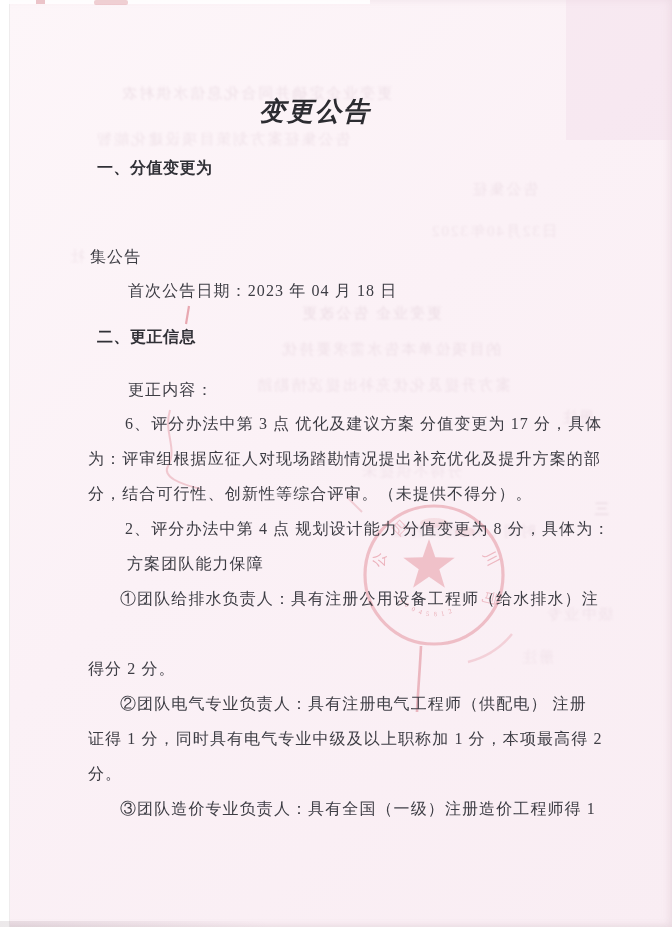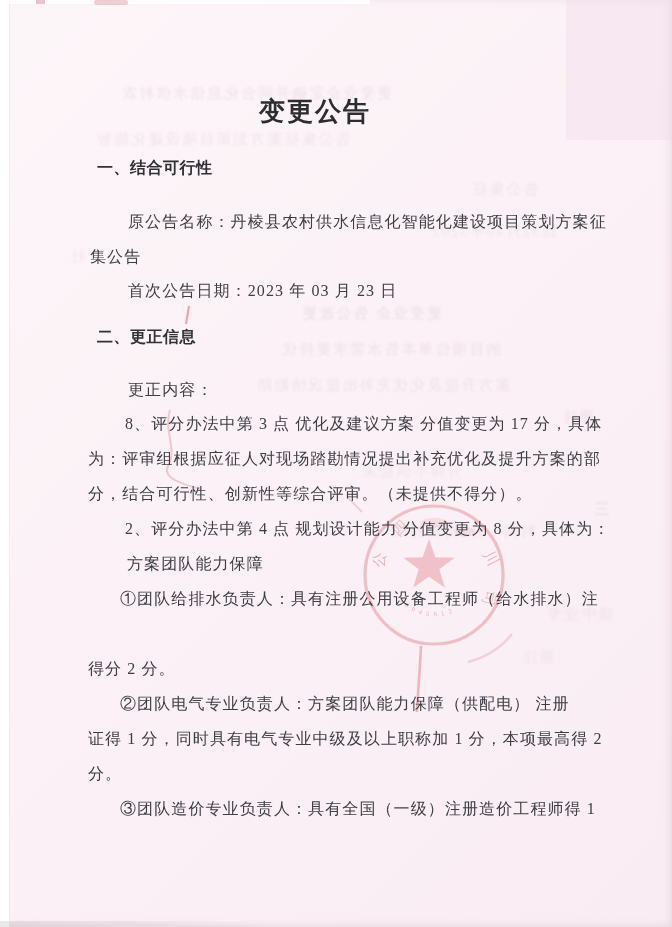--- a/index.html
+++ b/index.html
@@ -10,21 +10,21 @@
     box-shadow:inset -3px 0 8px rgba(180,140,160,.12), inset 0 -2px 6px rgba(160,140,150,.10);
   }
   .scan-edge-left{position:absolute;left:0;top:0;width:9px;height:100%;background:#ffffff;border-right:1px solid rgba(120,100,110,.12);}
   .scan-edge-top{position:absolute;left:0;top:0;width:55%;height:4px;background:rgba(255,255,255,.85);}
   .tone-band{position:absolute;left:566px;top:0;width:106px;height:140px;background:rgba(240,213,227,.30);}
   .corner-shade{position:absolute;left:0;bottom:0;width:100%;height:6px;background:linear-gradient(to right,rgba(150,130,140,.18),rgba(150,130,140,0) 40%);}
 
   .title{
     position:absolute;left:0;top:94px;width:630px;text-align:center;
     font-family:"Liberation Sans","DejaVu Sans",sans-serif;font-weight:700;
-    font-size:26px;letter-spacing:2px;color:#2c2c31;
+    font-size:26px;letter-spacing:2px;color:#2c2c31;font-style:italic;
   }
   .heading{
     position:absolute;font-family:"Liberation Sans","DejaVu Sans",sans-serif;
     font-weight:700;font-size:16px;letter-spacing:.5px;color:#303036;
   }
   .bl{
     position:absolute;font-size:16px;letter-spacing:1.1px;color:#3d3d44;
     white-space:nowrap;
   }
   .bleed{
@@ -85,34 +85,33 @@
     <rect x="94" y="0" width="34" height="5" rx="2" fill="#c95a66" opacity="0.28"></rect>
     <line x1="189" y1="306" x2="186" y2="324" stroke="#d96b78" stroke-width="2.2" opacity="0.55"></line>
     <path d="M170,410 C163,432 178,448 168,466 C162,477 180,484 201,489" fill="none" stroke="#e08a96" stroke-width="2" opacity="0.40"></path>
     <line x1="347" y1="497" x2="362" y2="512" stroke="#e08a96" stroke-width="2" opacity="0.35"></line>
     <path d="M421,646 C420,668 418,690 417,712" fill="none" stroke="#dc7d8a" stroke-width="2.6" opacity="0.50"></path>
     <path d="M468,662 Q495,655 512,634" fill="none" stroke="#e598a3" stroke-width="2.4" opacity="0.35"></path>
   </svg>
 
   <div class="title">变更公告</div>
 
-  <div class="heading" style="left:97px;top:158px">一、结合可行性</div>
+  <div class="heading" style="left:97px;top:158px">一、分值变更为</div>
 
-  <div class="bl" style="left:128px;top:212px">原公告名称：丹棱县农村供水信息化智能化建设项目策划方案征</div>
   <div class="bl" style="left:90px;top:247px">集公告</div>
-  <div class="bl" style="left:128px;top:281px">首次公告日期：2023 年 03 月 23 日</div>
+  <div class="bl" style="left:128px;top:281px">首次公告日期：2023 年 04 月 18 日</div>
 
   <div class="heading" style="left:97px;top:327px">二、更正信息</div>
 
   <div class="bl" style="left:128px;top:380px">更正内容：</div>
-  <div class="bl" style="left:125px;top:414px">8、评分办法中第 3 点  优化及建议方案  分值变更为 17 分，具体</div>
+  <div class="bl" style="left:125px;top:414px">6、评分办法中第 3 点  优化及建议方案  分值变更为 17 分，具体</div>
   <div class="bl" style="left:88px;top:484px">分，结合可行性、创新性等综合评审。（未提供不得分）。</div>
   <div class="bl" style="left:88px;top:449px">为：评审组根据应征人对现场踏勘情况提出补充优化及提升方案的部</div>
   <div class="bl" style="left:125px;top:519px">2、评分办法中第 4 点  规划设计能力  分值变更为 8 分，具体为：</div>
   <div class="bl" style="left:120px;top:589px">①团队给排水负责人：具有注册公用设备工程师（给水排水）注</div>
   <div class="bl" style="left:127px;top:554px">方案团队能力保障</div>
   <div class="bl" style="left:88px;top:659px">得分 2 分。</div>
-  <div class="bl" style="left:120px;top:694px">②团队电气专业负责人：方案团队能力保障（供配电）  注册</div>
+  <div class="bl" style="left:120px;top:694px">②团队电气专业负责人：具有注册电气工程师（供配电）  注册</div>
   <div class="bl" style="left:88px;top:729px">证得 1 分，同时具有电气专业中级及以上职称加 1 分，本项最高得 2</div>
   <div class="bl" style="left:88px;top:764px">分。</div>
   <div class="bl" style="left:120px;top:799px">③团队造价专业负责人：具有全国（一级）注册造价工程师得 1</div>
 
 </div>
 
 </body></html>

